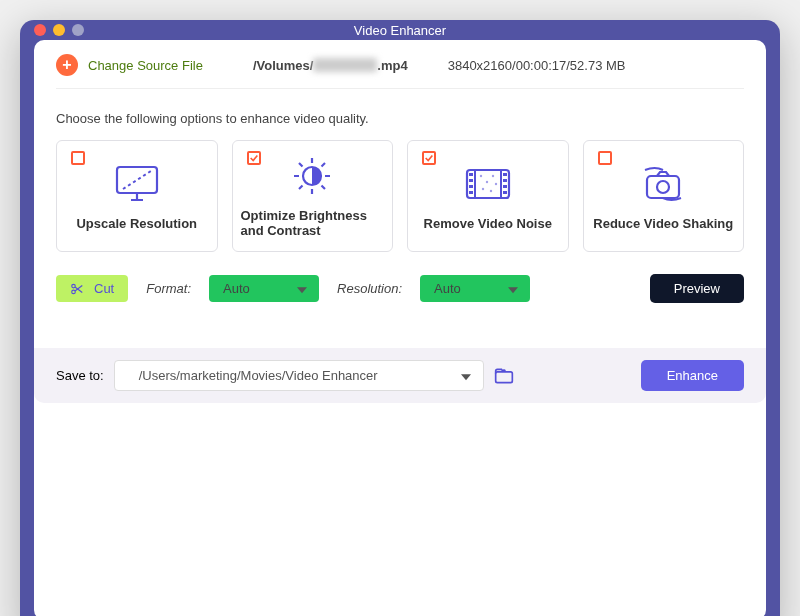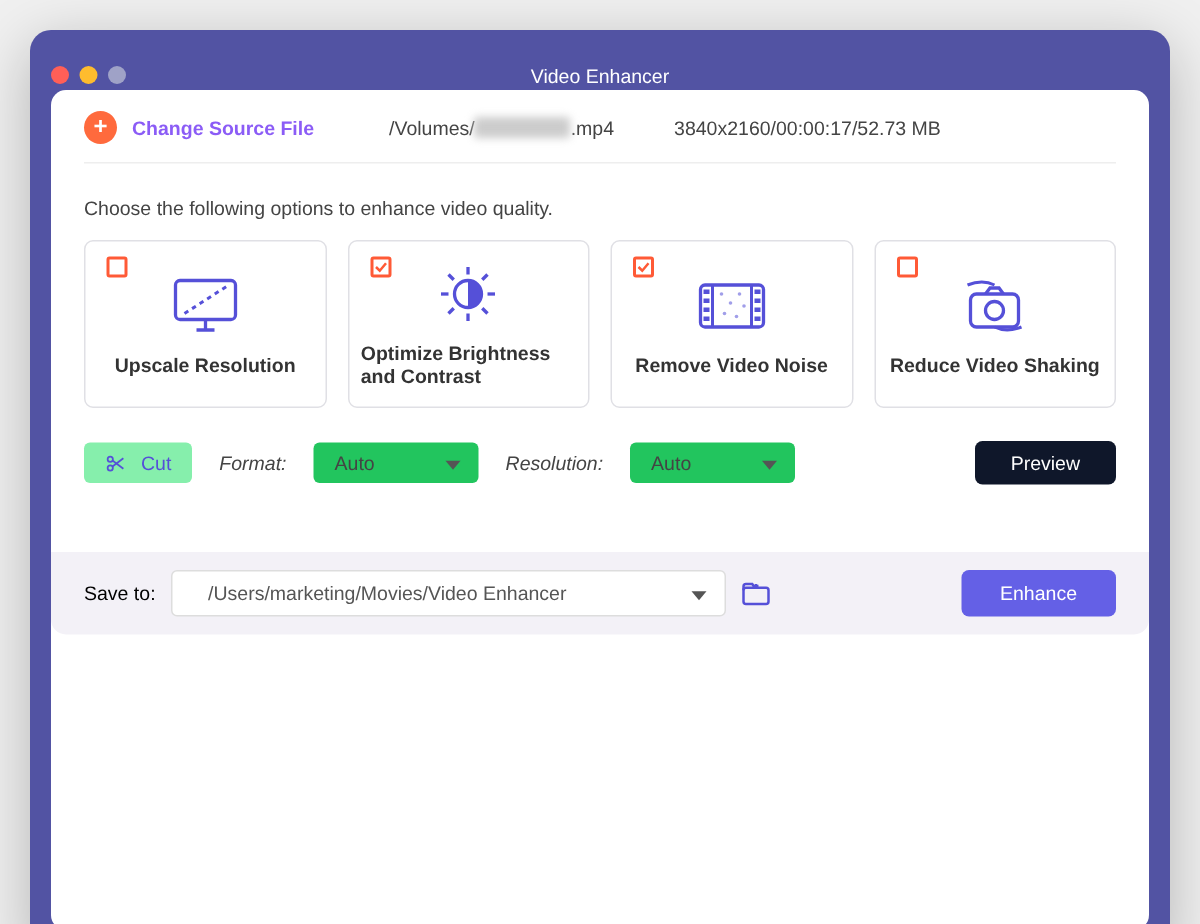--- a/index.html
+++ b/index.html
@@ -20,21 +20,20 @@
   overflow: hidden;
   box-shadow: 0 10px 40px rgba(0,0,0,0.25);
   display: flex;
   flex-direction: column;
 }
 .titlebar {
   height: 20px;
   display: flex;
   align-items: center;
   position: relative;
-  margin-top: 20px;
 }
 .traffic {
   display: flex;
   gap: 7px;
   padding-left: 14px;
 }
 .traffic span {
   width: 12px; height: 12px; border-radius: 50%;
 }
 .t-close { background: #ff5f57; }
@@ -71,26 +70,27 @@
   padding-bottom: 12px;
   font-size: 13px;
   color: #444;
 }
 .plus-badge {
   width: 22px; height: 22px; border-radius: 50%;
   background: #ff6a3d; color: #fff;
   display: flex; align-items: center; justify-content: center;
   font-size: 16px; font-weight: bold; line-height: 1;
 }
-.src-label { color: #8b5cf6; font-weight: bold; }
+.src-label { color: #4d7c0f; }
 .src-path-wrap {
   display: flex;
   align-items: center;
   gap: 0;
   margin-left: 40px;
+  font-weight: bold;
 }
 .blur {
   display: inline-block;
   width: 64px; height: 14px;
   background: #ccc;
   filter: blur(3px);
   border-radius: 2px;
 }
 .src-meta { margin-left: 30px; }
 
@@ -139,21 +139,21 @@
 
 .controls {
   display: flex;
   align-items: center;
   gap: 18px;
   margin-top: 22px;
   font-size: 13px;
   color: #444;
 }
 .cut-btn {
-  background: #86efac;
+  background: #bef264;
   border-radius: 4px;
   padding: 6px 14px;
   display: flex;
   align-items: center;
   gap: 10px;
   color: #5550d8;
   cursor: pointer;
 }
 .scissors {
   width: 14px; height: 14px;

